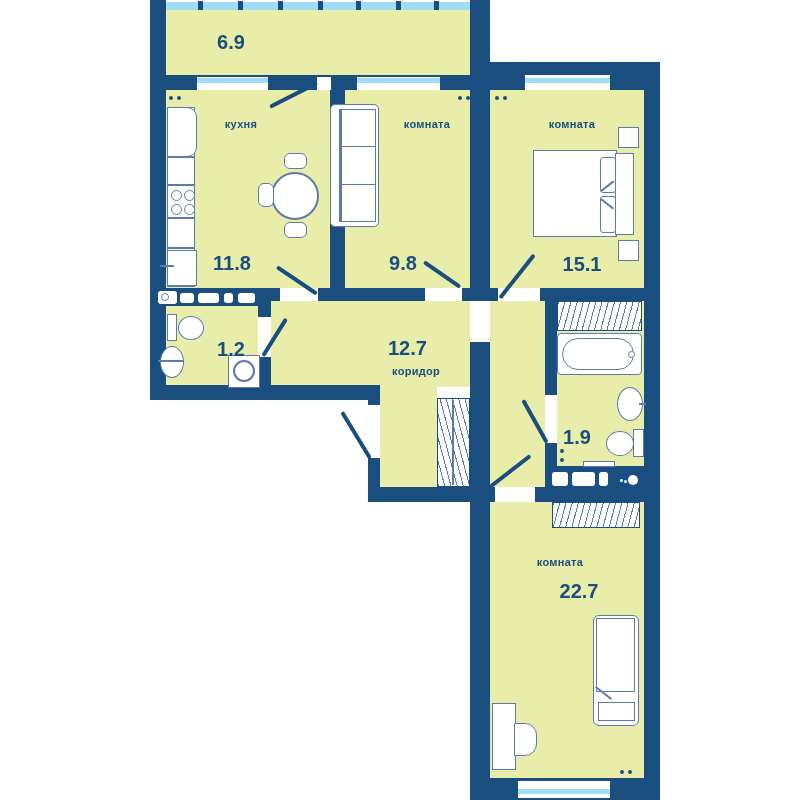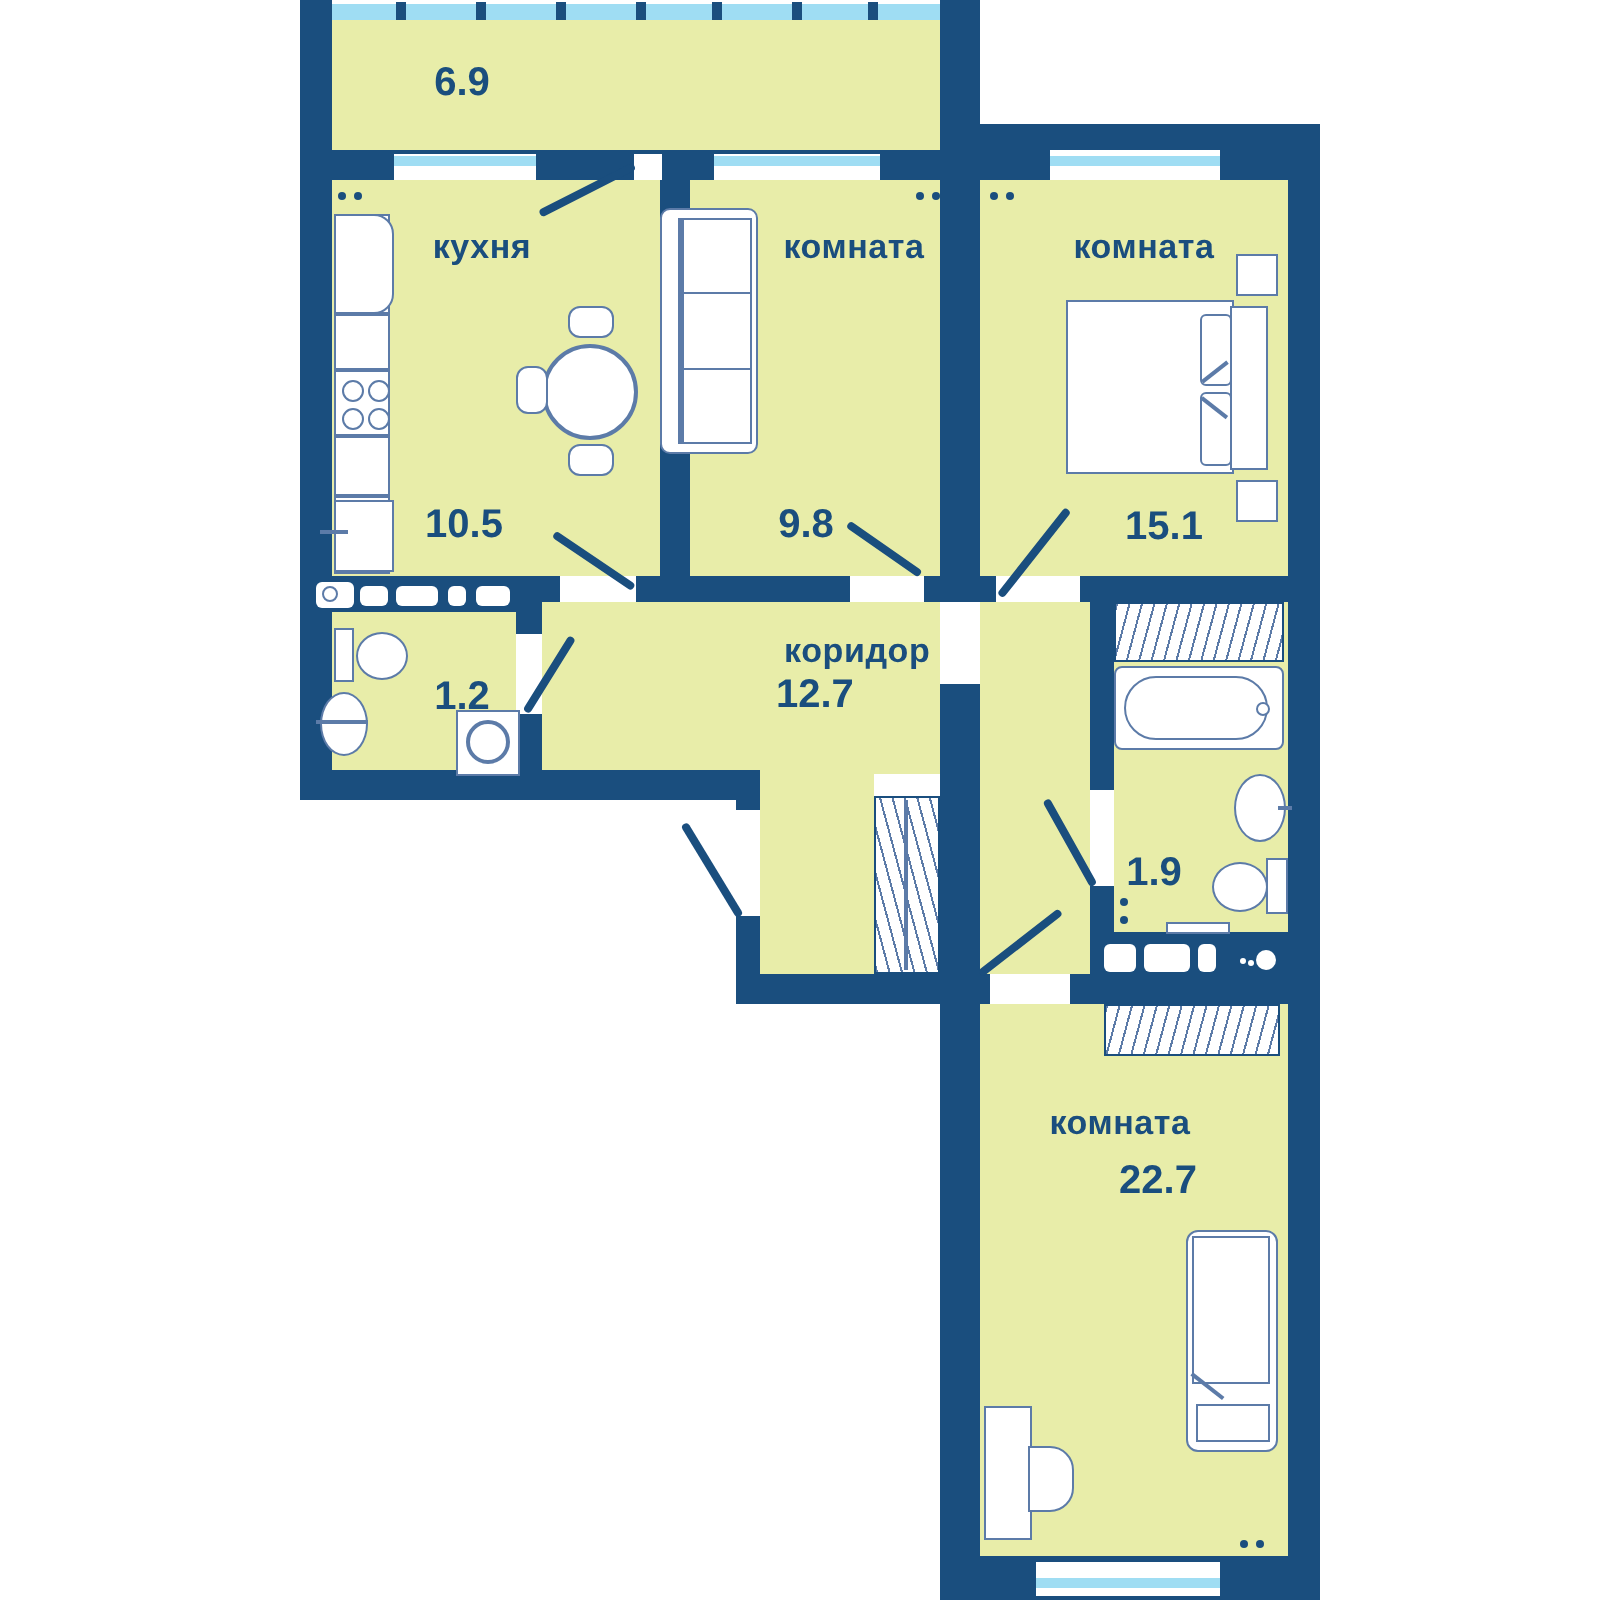--- a/index.html
+++ b/index.html
@@ -6,26 +6,26 @@
   #stage{position:relative;width:700px;height:800px;background:#fff;overflow:hidden;
          font-family:"Liberation Sans",sans-serif;}
   .w   {position:absolute;background:var(--wall);}
   .f   {position:absolute;background:var(--fill);}
   .o   {position:absolute;background:#fff;}
   .g   {position:absolute;background:var(--glass);}
   .fur {position:absolute;background:#fff;border:2px solid var(--furniture);box-sizing:border-box;}
   .thin{border-width:1.5px;}
   .furl{position:absolute;background:var(--furniture);}
   .leaf{position:absolute;height:4px;background:var(--wall);transform-origin:0 50%;border-radius:2px;}
-  .lbl {position:absolute;color:var(--text);font-size:17px;font-weight:700;letter-spacing:.3px;
+  .lbl {position:absolute;color:var(--text);font-size:11px;font-weight:700;letter-spacing:.3px;
         transform:translate(-50%,-50%);white-space:nowrap;}
   .num {position:absolute;color:var(--text);font-size:20px;font-weight:600;
         transform:translate(-50%,-50%);white-space:nowrap;}
   .numL{transform:translate(0,-50%);}
-  .lblL{transform:translate(0,-50%);}
+  .lblL{transform:translate(0,-50%);margin-top:45px;}
   .hatch{position:absolute;background-color:#fff;box-sizing:border-box;border:1.5px solid var(--wall);
         background-image:repeating-linear-gradient(105deg,var(--furniture) 0 1px,transparent 1px 6px);}
   .hatchV{background-image:repeating-linear-gradient(75deg,var(--furniture) 0 1px,transparent 1px 6px);}
   .slot{position:absolute;background:#fff;border-radius:3px;}
   .dot {position:absolute;background:var(--wall);border-radius:50%;width:4px;height:4px;}
   .circ{position:absolute;background:#fff;border:2px solid var(--furniture);border-radius:50%;box-sizing:border-box;}
   .badge{position:absolute;left:393px;top:153px;width:71px;height:73px;background:var(--badge);
         display:flex;flex-direction:column;align-items:center;justify-content:center;color:var(--text);}
   .badge .t1{font-size:36px;font-weight:800;line-height:1;}
   .badge .t2{font-size:20px;font-weight:700;line-height:1.2;}
@@ -177,21 +177,21 @@
   <div class="dot" style="left:466px;top:96px"></div>
   <div class="dot" style="left:495px;top:96px"></div>
   <div class="dot" style="left:503px;top:96px"></div>
   <div class="dot" style="left:560px;top:449px"></div>
   <div class="dot" style="left:560px;top:458px"></div>
   <div class="dot" style="left:620px;top:770px"></div>
   <div class="dot" style="left:628px;top:770px"></div>
 
   <div class="num" style="left:231px;top:42px">6.9</div>
   <div class="lbl" style="left:241px;top:124px">кухня</div>
-  <div class="num" style="left:232px;top:263px">10.5</div>
+  <div class="num" style="left:232px;top:263px">11.8</div>
   <div class="lbl" style="left:427px;top:124px">комната</div>
   <div class="num" style="left:403px;top:263px">9.8</div>
   <div class="lbl" style="left:572px;top:124px">комната</div>
   <div class="num" style="left:582px;top:264px">15.1</div>
   <div class="lbl lblL" style="left:392px;top:326px">коридор</div>
   <div class="num numL" style="left:388px;top:348px">12.7</div>
   <div class="num" style="left:231px;top:349px">1.2</div>
   <div class="num" style="left:577px;top:437px">1.9</div>
   <div class="lbl" style="left:560px;top:562px">комната</div>
   <div class="num" style="left:579px;top:591px">22.7</div>

